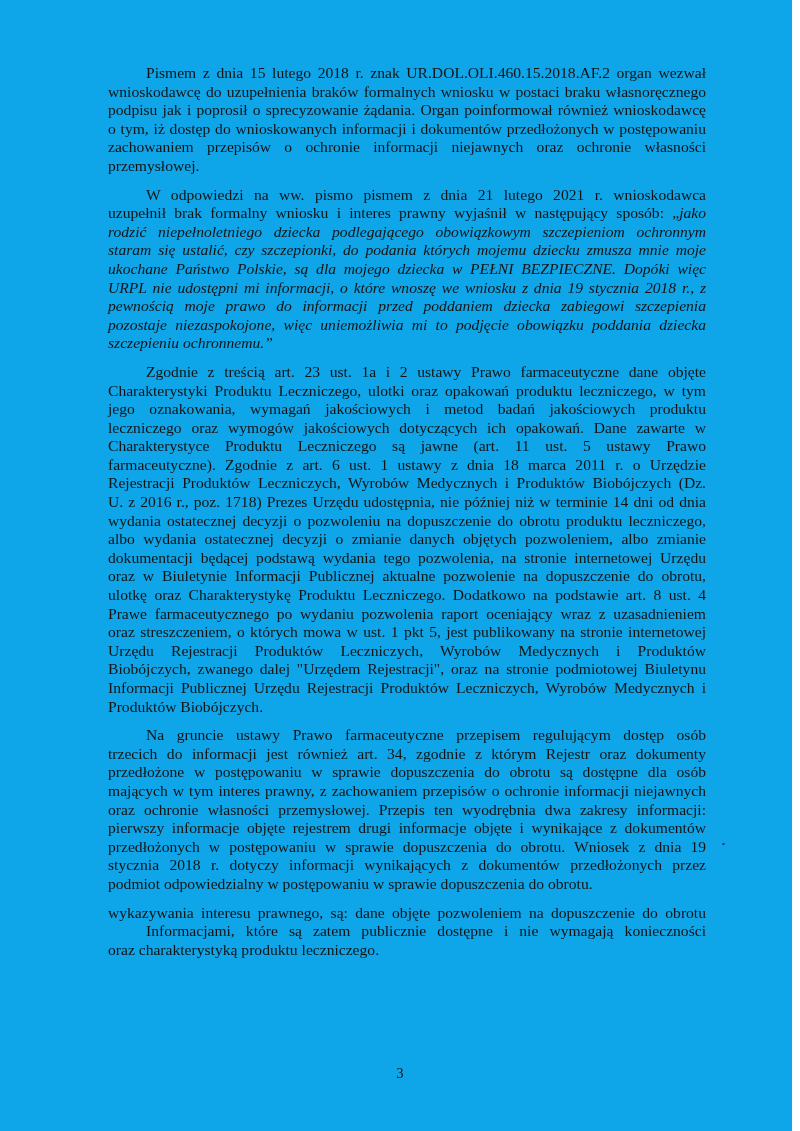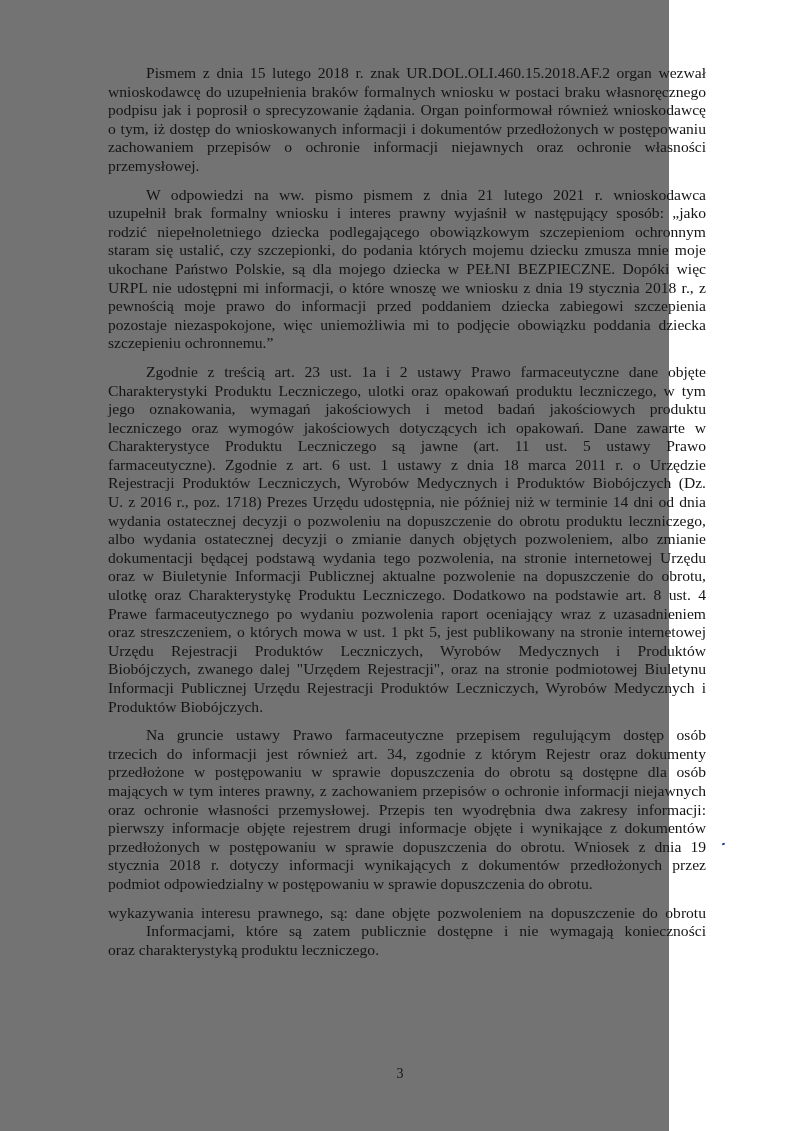--- a/index.html
+++ b/index.html
@@ -1,33 +1,33 @@
 <!DOCTYPE html>
 <html><head>
 <meta charset="utf-8">
 <style>
   html, body { margin: 0; padding: 0; background: #ffffff; }
   body { width: 800px; height: 1131px; position: relative; overflow: hidden; }
   .page {
-    position: absolute; left: 0; top: 0; width: 669px; height: 1131px;
-    background: #737373;
+    position: absolute; left: 0; top: 0; width: 792px; height: 1131px;
+    background: #0ea5e9;
   }
   .text {
     position: absolute; left: 108px; top: 64px; width: 598px;
     font-family: "Liberation Serif", serif;
     font-size: 15.6px; line-height: 18.6px; color: #141414;
   }
   .para { margin: 0 0 10px 0; }
   .line {
     display: block; text-align: justify; text-align-last: justify;
     white-space: nowrap; height: 18.6px;
   }
   .line.last { text-align-last: left; }
   .line.first { text-indent: 38px; }
-  .it { }
+  .it { font-style: italic; }
   .page-number {
     position: absolute; left: 0; width: 800px; top: 1066px;
     text-align: center; font-family: "Liberation Serif", serif;
     font-size: 14px; color: #141414;
   }
   .speck {
     position: absolute; left: 722px; top: 843px; width: 3px; height: 2px;
     background: #2a3c8a; transform: rotate(-25deg); border-radius: 1px;
   }
 </style>

